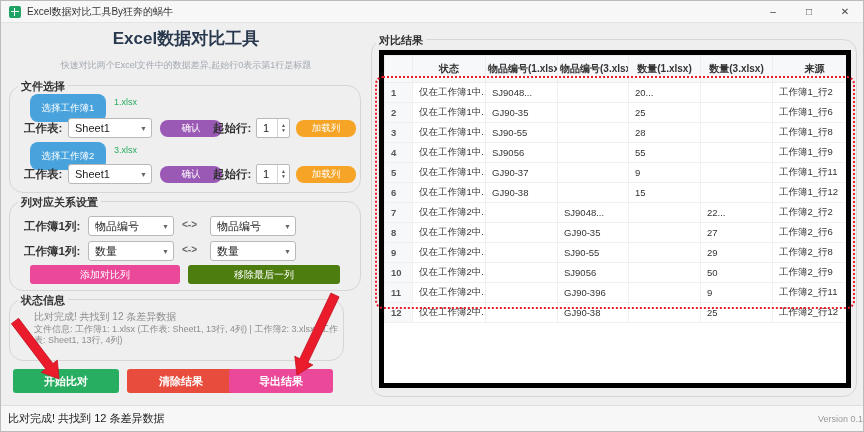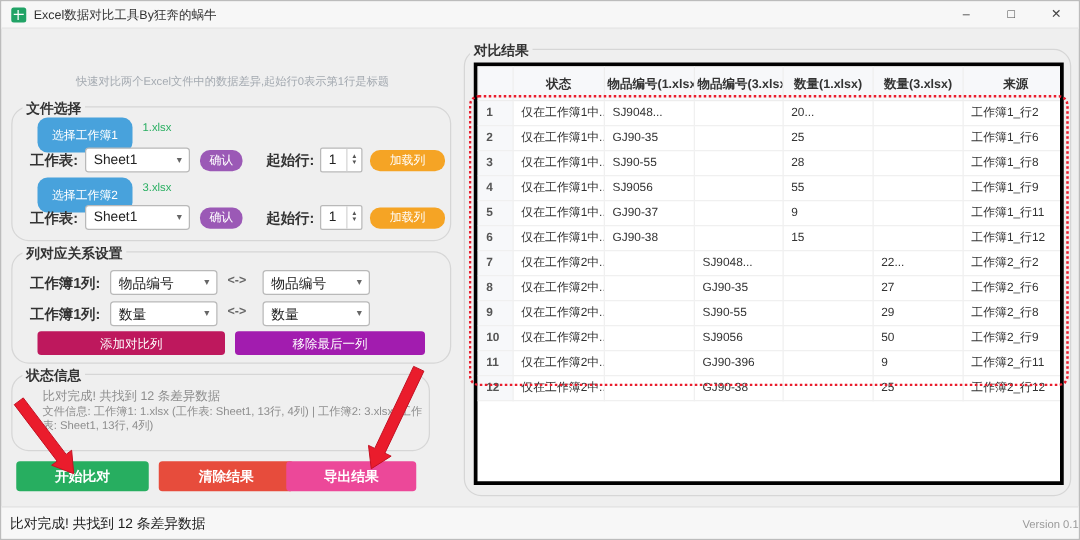--- a/index.html
+++ b/index.html
@@ -37,44 +37,44 @@
   .g3{left:8px;top:298px;width:335px;height:62px;}
   .btn{position:absolute;display:flex;align-items:center;justify-content:center;
     color:#fff;cursor:pointer;box-sizing:border-box;}
   .pick-btn{left:20px;width:76px;height:28px;border-radius:8px;background:#48a2dc;font-size:9.5px;}
   .file-name{position:absolute;left:104px;font-size:9px;color:#27ae60;}
   .fieldrow-label{position:absolute;font-size:11.5px;font-weight:600;color:#333;}
   .select{position:absolute;height:20px;background:#fff;border:1px solid #b9b9b9;border-radius:3px;
     box-sizing:border-box;display:flex;align-items:center;font-size:11px;color:#222;
     padding:0 14px 0 6px;cursor:pointer;}
   .select .caret{position:absolute;right:4px;font-size:7px;color:#666;}
-  .confirm-btn{width:34px;height:17px;border-radius:8px;background:#9b59b6;font-size:9.5px;}
+  .confirm-btn{width:62px;height:17px;border-radius:8px;background:#9b59b6;font-size:9.5px;}
   .spin{position:absolute;width:34px;height:20px;background:#fff;border:1px solid #b9b9b9;
     border-radius:2px;box-sizing:border-box;font-size:11px;color:#222;}
   .spin .val{position:absolute;left:6px;top:3px;}
   .spin .arrows{position:absolute;right:0;top:0;width:11px;height:100%;border-left:1px solid #d5d5d5;
     display:flex;flex-direction:column;align-items:center;justify-content:center;cursor:pointer;}
   .spin .arrows span{font-size:5px;line-height:5px;color:#555;}
   .load-btn{width:60px;height:17px;border-radius:8px;background:#f5a425;font-size:9.5px;}
   .map-arrow{position:absolute;font-size:10px;font-weight:700;color:#666;}
   .wide-btn{height:19px;border-radius:3px;font-size:10px;}
-  .add-btn{left:20px;width:150px;background:#be185d;}
-  .remove-btn{left:178px;width:152px;background:#a21caf;}
+  .add-btn{left:20px;width:150px;background:#ec4899;}
+  .remove-btn{left:178px;width:152px;background:#4d7c0f;}
   .status-line1{position:absolute;left:24px;top:10px;font-size:10px;color:#8d8d8d;}
   .status-line2{position:absolute;left:24px;top:24px;width:314px;font-size:9px;
     line-height:11px;color:#8d8d8d;}
   .action-btn{top:368px;height:24px;border-radius:3px;font-size:11px;font-weight:700;}
   .start-btn{left:12px;width:106px;background:#27ae60;}
   .clear-btn{left:126px;width:108px;background:#e74c3c;}
   .export-btn{left:228px;width:104px;background:#ec4899;font-family:Liberation Mono, monospace;}
   
   .gr{left:370px;top:38px;width:486px;height:358px;}
   .gr .group-label{left:4px;}
   .results-table-wrap{position:absolute;left:7px;top:10px;width:472px;height:338px;
-    background:#fff;border:3px solid #000000;box-sizing:border-box;overflow:hidden;}
+    background:#fff;border:5px solid #000000;box-sizing:border-box;overflow:hidden;}
   table.results{border-collapse:collapse;table-layout:fixed;width:472px;}
   table.results th{height:26px;background:#f7f8fa;font-size:10px;font-weight:600;color:#333;
     border:1px solid #ededed;text-align:center;padding:0 2px;overflow:hidden;white-space:nowrap;}
   table.results td{height:19px;font-size:9.5px;color:#333;border:1px solid #f0f0f0;
     padding:0 0 0 6px;overflow:hidden;white-space:nowrap;}
   table.results td.rownum{background:#f7f8fa;font-weight:700;color:#555;}
   
   .dotted-rect{position:absolute;left:374px;top:75px;width:480px;height:233px;
     border:2px dotted #ea1c2c;border-radius:8px;z-index:40;pointer-events:none;box-sizing:border-box;}
   .anno-svg{position:absolute;left:0;top:0;z-index:50;pointer-events:none;}
@@ -93,20 +93,21 @@
         </div>
       <div class="win-btn">
           <span>□</span>
         </div>
       <div class="win-btn">
           <span>✕</span>
         </div>
     </div>
   </div>
 
+  <div class="main-title">Excel数据对比工具</div>
   <div class="main-sub">快速对比两个Excel文件中的数据差异,起始行0表示第1行是标题</div>
 
   <div class="groupbox g1">
     <div class="group-label">文件选择</div>
 
     <div class="btn pick-btn" style="top:8px;">选择工作簿1</div>
     <div class="file-name" style="top:11px;">1.xlsx</div>
 
     <div class="fieldrow-label" style="left:14px;top:35px;">工作表:</div>
     <div class="select" style="left:58px;top:32px;width:84px;">

